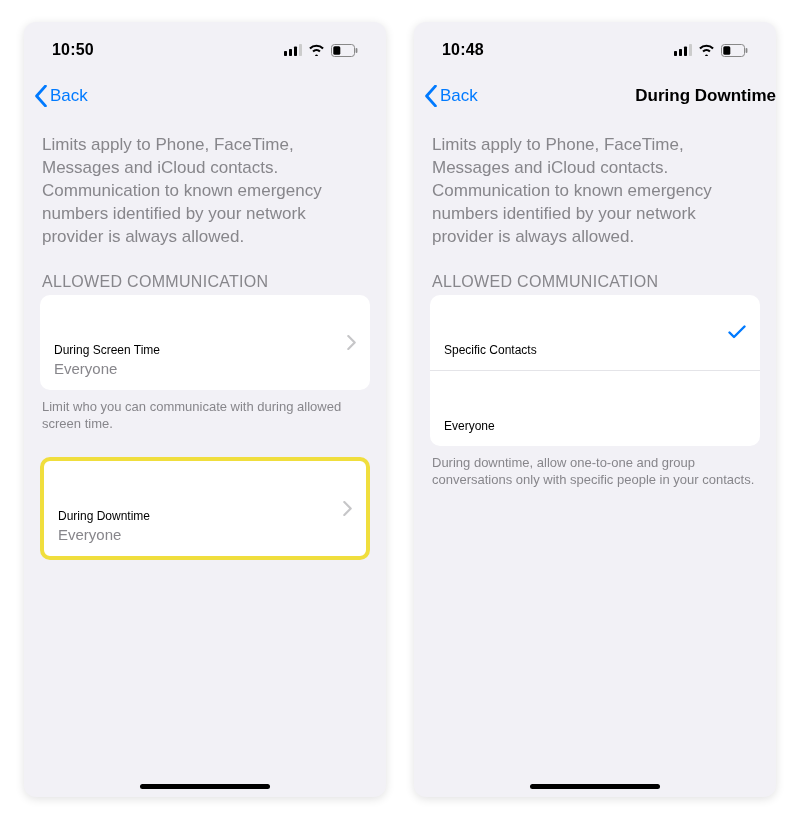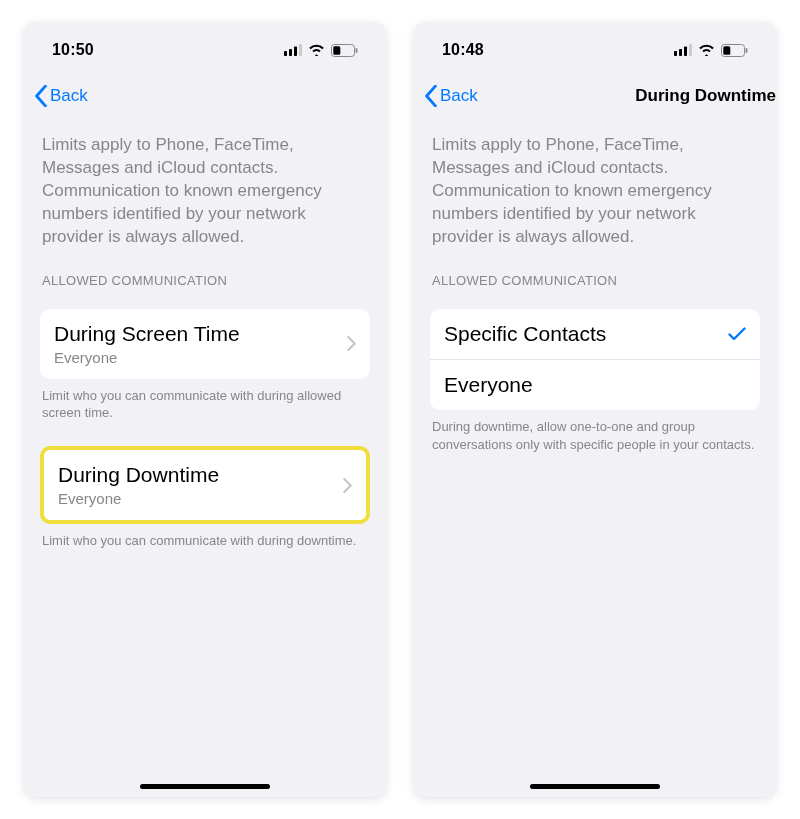--- a/index.html
+++ b/index.html
@@ -64,41 +64,41 @@
     }
     
     .content { padding: 8px 16px 0 16px; flex: 1; }
     .intro {
       font-size: 17px;
       line-height: 1.35;
       color: #87868b;
       padding: 8px 2px 10px 2px;
     }
     .section-label {
-      font-size: 13px;
+      font-size: 16px;
       color: #87868b;
       letter-spacing: 0.3px;
-      margin: 14px 0 21px 2px;
+      margin: 14px 0 4px 2px;
     }
     .cell-group {
       background: #ffffff;
       border-radius: 10px;
       overflow: hidden;
     }
     .cell {
       display: flex;
       align-items: center;
       justify-content: space-between;
       padding: 12px 14px;
       min-height: 44px;
       cursor: pointer;
     }
     .cell + .cell { border-top: 1px solid #e4e4e8; }
     .cell-text { display: flex; flex-direction: column; gap: 2px; }
-    .cell-title { font-size: 21px; color: #000; line-height: 1.25; }
+    .cell-title { font-size: 12px; color: #000; line-height: 1.25; margin-top: 36px; }
     .cell-sub { font-size: 15px; color: #87868b; line-height: 1.2; }
     .chevron { color: #c6c6c8; flex-shrink: 0; }
     .checkmark { color: #007aff; flex-shrink: 0; }
     .footnote {
       font-size: 13px;
       color: #87868b;
       line-height: 1.35;
       padding: 8px 2px 6px 2px;
     }
     .spacer { height: 18px; }
@@ -174,21 +174,20 @@
       <div class="cell">
         <div class="cell-text">
           <div class="cell-title">During Downtime</div>
           <div class="cell-sub">Everyone</div>
         </div>
         <svg class="chevron" width="9" height="15" viewBox="0 0 8 14">
             <path d="M1 1 L7 7 L1 13" fill="none" stroke="#c6c6c8" stroke-width="2" stroke-linecap="round" stroke-linejoin="round"></path>
           </svg>
       </div>
     </div>
-    <div class="footnote">Limit who you can communicate with during downtime.</div>
   </div>
 
   <div class="home-indicator"></div>
 </div>
 
 <div class="phone">
   <div class="status-bar">
     <div class="status-time">10:48</div>
     <div class="status-icons">
       <svg width="18" height="12" viewBox="0 0 18 12">

